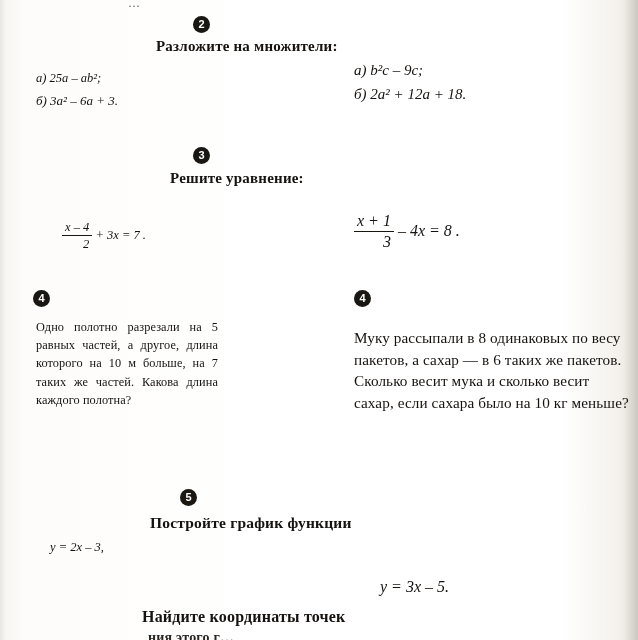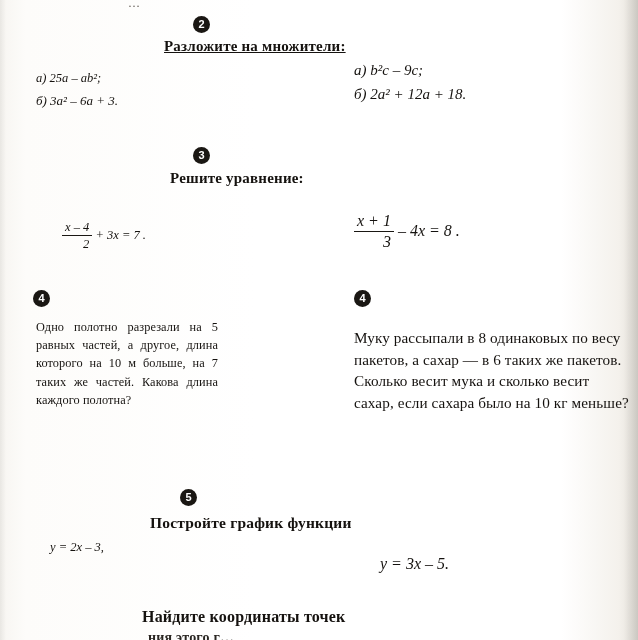--- a/index.html
+++ b/index.html
@@ -120,21 +120,21 @@
 
 <div class="page">
   <div class="edge-left"></div>
 
   <div class="crop-top">…</div>
 
   <div class="abs" style="left:193px; top:14px;">
     <span class="circnum">2</span>
   </div>
 
-  <div class="abs heading" style="left:164px; top:38px;text-decoration:underline;">Разложите на множители:</div>
+  <div class="abs heading" style="left:156px; top:38px;">Разложите на множители:</div>
 
   <div class="abs italic-math" style="left:36px; top:71px; font-size:12.5px;">а) 25a – ab²;</div>
   <div class="abs italic-math" style="left:36px; top:93px; font-size:13px;">б) 3a² – 6a + 3.</div>
 
   <div class="abs italic-math" style="left:354px; top:62px; font-size:15px;">а) b²c – 9c;</div>
   <div class="abs italic-math" style="left:354px; top:86px; font-size:15px;">б) 2a² + 12a + 18.</div>
 
   <div class="abs" style="left:193px; top:145px;">
     <span class="circnum">3</span>
   </div>
@@ -170,18 +170,18 @@
   <div class="abs problem-big blur-right" style="left:354px; top:327px; width:278px;">Муку рассыпали в 8 одина­ковых по весу пакетов, а са­хар — в 6 таких же пакетов. Сколько весит мука и сколько весит сахар, если сахара было на 10 кг меньше?</div>
 
   <div class="abs" style="left:180px; top:487px;">
     <span class="circnum">5</span>
   </div>
 
   <div class="abs heading" style="left:150px; top:514px; font-size:15.5px;">Постройте график функции</div>
 
   <div class="abs italic-math" style="left:50px; top:540px; font-size:12.5px;">y = 2x – 3,</div>
 
-  <div class="abs italic-math" style="left:380px; top:555px; font-size:16px;">y = 3x – 5.</div>
+  <div class="abs italic-math" style="left:380px; top:578px; font-size:16px;">y = 3x – 5.</div>
 
   <div class="abs heading" style="left:142px; top:608px; font-size:16px;">Найдите координаты точек</div>
 
   <div class="abs heading" style="left:148px; top:630px; font-size:14px; color:#2a2622;">ния этого г…</div>
 </div>
 
 </body></html>

